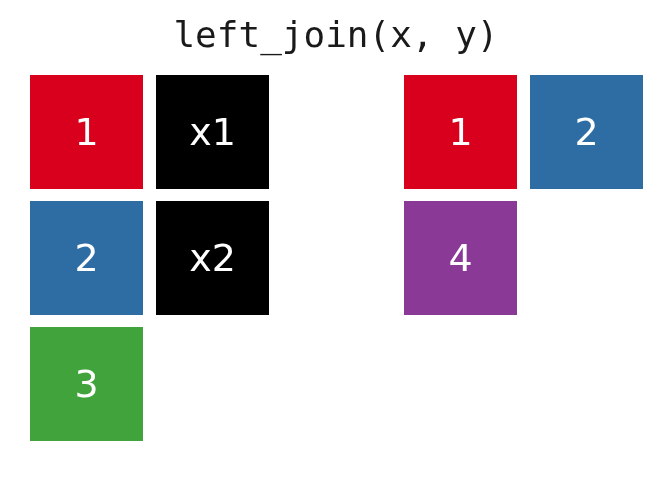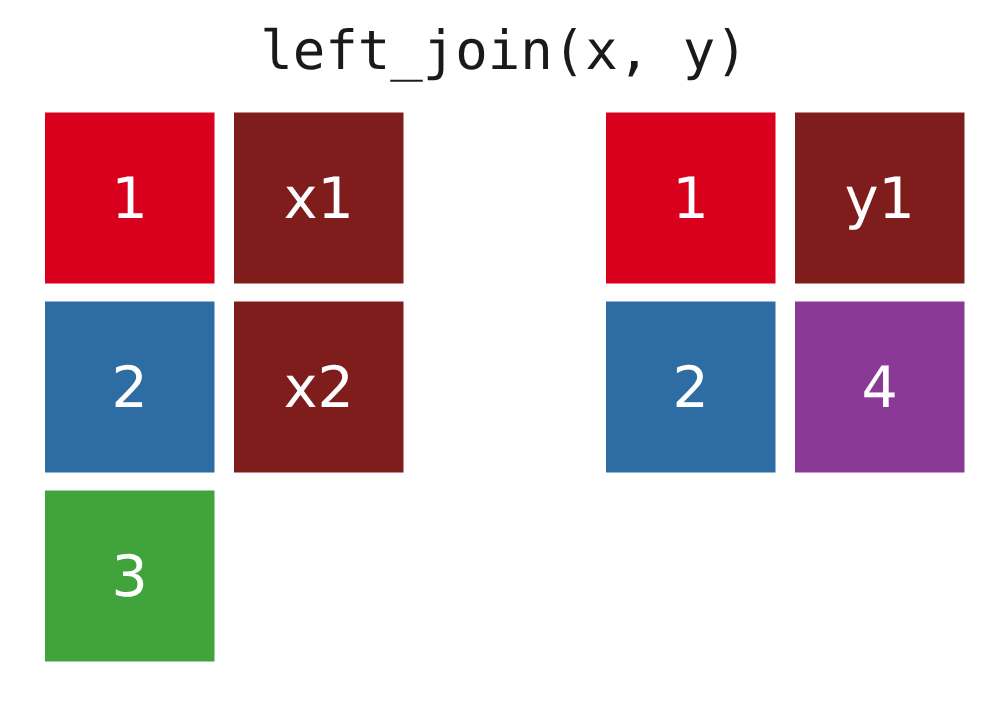--- a/index.html
+++ b/index.html
@@ -40,41 +40,40 @@
   .table-y { left: 404px; }
   .cell {
     display: flex;
     align-items: center;
     justify-content: center;
     font-size: 38px;
     line-height: 1;
     color: #ffffff;
     user-select: none;
   }
-  .value-cell { background: #7f1d1d; }
+  .value-cell { background: #000000; }
 </style>
 </head>
 <body>
 
 <div class="canvas">
 
   <div class="title">left_join(x, y)</div>
 
   <div class="join-table table-x">
     <div class="cell key-cell" style="background-color: rgb(216, 0, 28);">1</div>
     <div class="cell value-cell">x1</div>
 
     <div class="cell key-cell" style="background-color: rgb(46, 109, 164);">2</div>
     <div class="cell value-cell">x2</div>
 
     <div class="cell key-cell" style="background-color: rgb(65, 163, 60);">3</div>
   </div>
 
   <div class="join-table table-y">
     <div class="cell key-cell" style="background-color: rgb(216, 0, 28);">1</div>
-    <div class="cell value-cell">y1</div>
 
     <div class="cell key-cell" style="background-color: rgb(46, 109, 164);">2</div>
 
     <div class="cell key-cell" style="background-color: rgb(138, 58, 150);">4</div>
   </div>
 
 </div>
 
 </body></html>

